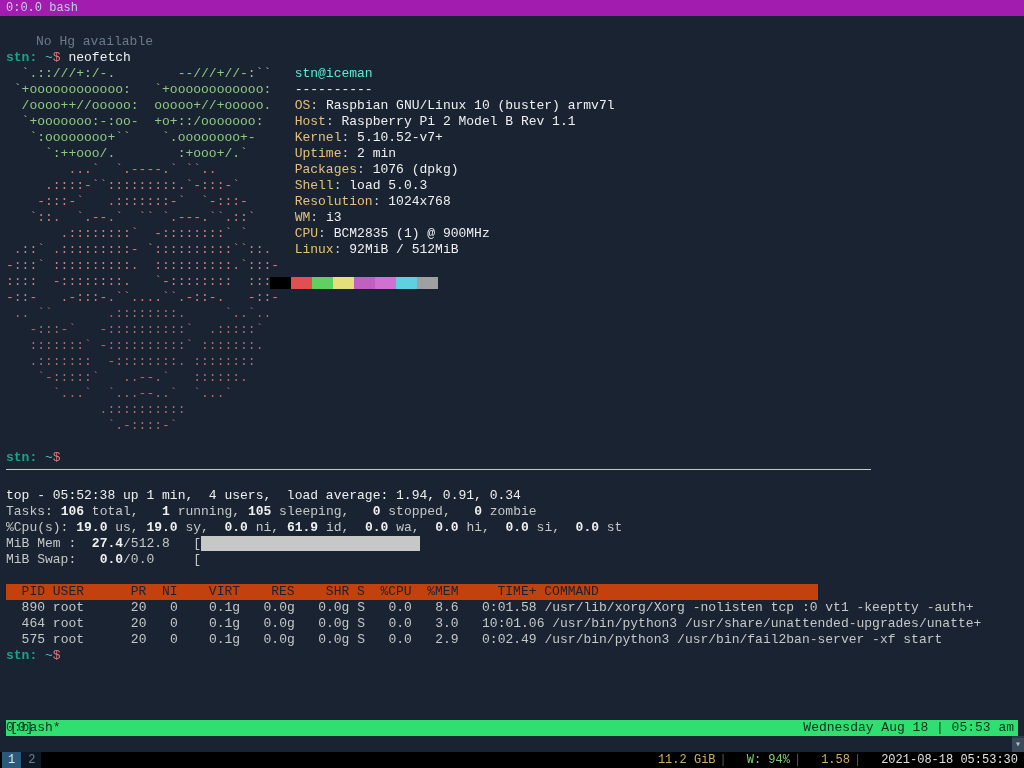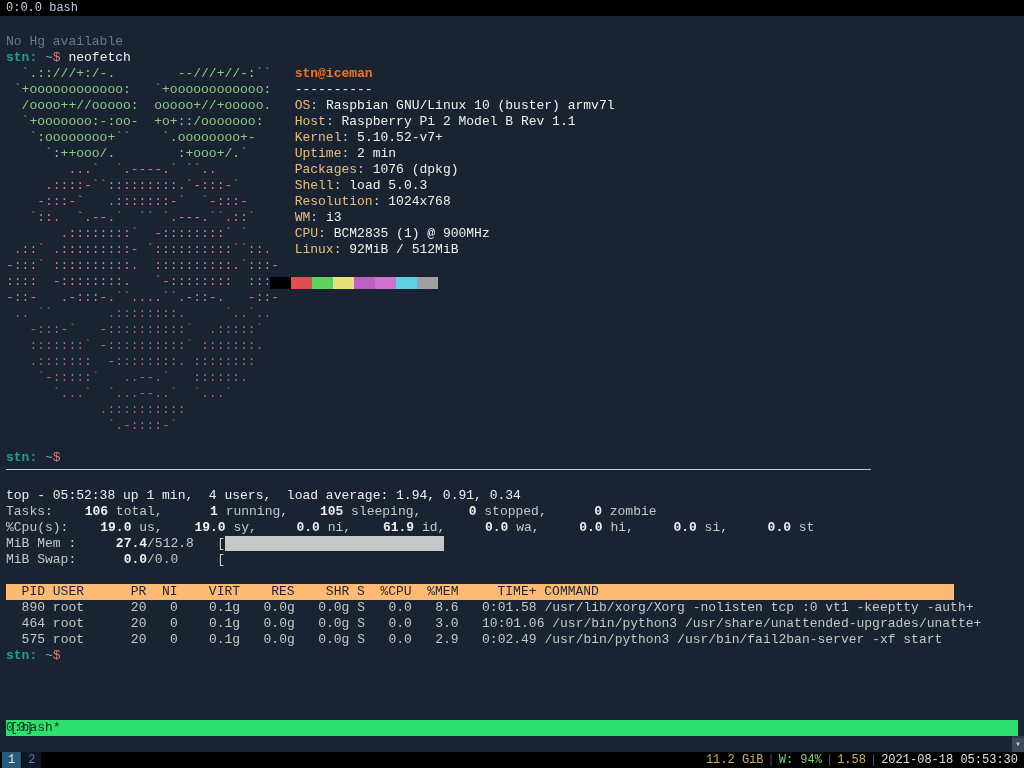--- a/index.html
+++ b/index.html
@@ -6,60 +6,60 @@
   body {
     width: 1024px; height: 768px;
     background: #1a2332;
     font-family: "Courier New", monospace;
     font-size: 13px;
     color: #c5c8c6;
     overflow: hidden;
     position: relative;
   }
   .titlebar {
-    background: #000000;
+    background: #a21caf;
     color: #c0d0e0;
     padding: 1px 6px;
     font-size: 12px;
     height: 16px;
     line-height: 14px;
   }
   .terminal {
     background: #1a2332;
     padding: 2px 6px;
     height: 720px;
     line-height: 16px;
     white-space: pre;
     position: relative;
   }
   .c-white   { color: #f0f0f0; text-align: center; }
-  .c-dim     { color: #6a7a8a; }
-  .c-bold    { font-weight: bold; margin-left: 24px; }
-  .user-host { color: #f97316; font-weight: bold; }
+  .c-dim     { color: #6a7a8a; margin-left: 30px; }
+  .c-bold    { font-weight: bold; }
+  .user-host { color: #5eead4; font-weight: normal; }
   .prompt-user { color: #17a589; font-weight: bold; }
   .prompt-path { color: #4fc1b3; }
   .prompt-sym  { color: #d97a7a; }
   .ascii-green { color: #8fc97e; }
   .ascii-red   { color: #d97a7a; }
   .ascii-dimred{ color: #b06a6a; }
   .swatches {
     position: absolute;
     left: 270px; top: 261px;
     display: flex;
   }
   .sw { width: 21px; height: 12px; }
   .divider {
     border-top: 1px solid #c5c8c6;
     margin: 3px 0 2px 0;
     width: 865px;
   }
   .top-header-row {
-    background: #fdba74;
+    background: #c2410c;
     color: #1a2332;
-    width: 948px;
+    width: 812px;
     display: inline-block;
   }
   .tmux-status {
     position: absolute;
     left: 6px; right: 6px;
     bottom: 32px;
     height: 16px;
     background: #2fe070;
     color: #0a3020;
     font-family: "Courier New", monospace;
@@ -82,21 +82,21 @@
     padding: 0 2px;
   }
   .ws {
     background: #2a5a7a;
     color: #e8e8e8;
     padding: 0 6px;
     margin-right: 1px;
   }
   .ws.inactive { background: #0d1a26; color: #708090; }
   .i3spacer { flex: 1; }
-  .i3seg { padding: 0 4px; }
+  .i3seg { padding: 0 4px; margin-left: 16px; }
   .i3sep { color: #505860; }
   .c-gold   { color: #d0b060; }
   .c-lgreen { color: #80d070; }
   .scrollbar-v {
     position: absolute;
     right: 0; top: 16px; bottom: 16px;
     width: 12px;
     background: #2a3a4a;
   }
   .scrollbar-v .thumb {
@@ -167,20 +167,21 @@
 <span>  <span>890</span> <span>root</span>      <span>20</span>   <span>0</span>    <span>0.1g</span>   <span>0.0g</span>   <span>0.0g</span> <span>S</span>   <span>0.0</span>   <span>8.6</span>   <span>0:01.58</span> <span>/usr/lib/xorg/Xorg -nolisten tcp :0 vt1 -keeptty -auth+</span></span>
 <span>  <span>464</span> <span>root</span>      <span>20</span>   <span>0</span>    <span>0.1g</span>   <span>0.0g</span>   <span>0.0g</span> <span>S</span>   <span>0.0</span>   <span>3.0</span>   <span>10:01.06</span> <span>/usr/bin/python3 /usr/share/unattended-upgrades/unatte+</span></span>
 <span>  <span>575</span> <span>root</span>      <span>20</span>   <span>0</span>    <span>0.1g</span>   <span>0.0g</span>   <span>0.0g</span> <span>S</span>   <span>0.0</span>   <span>2.9</span>   <span>0:02.49</span> <span>/usr/bin/python3 /usr/bin/fail2ban-server -xf start</span></span>
 <span><span class="prompt-user">stn:</span> <span class="prompt-path">~</span><span class="prompt-sym">$</span></span>
 <div class="swatches"><div class="sw" style="background: rgb(0, 0, 0);"></div><div class="sw" style="background: rgb(224, 80, 80);"></div><div class="sw" style="background: rgb(96, 208, 96);"></div><div class="sw" style="background: rgb(229, 224, 123);"></div><div class="sw" style="background: rgb(192, 96, 192);"></div><div class="sw" style="background: rgb(208, 112, 208);"></div><div class="sw" style="background: rgb(95, 208, 224);"></div><div class="sw" style="background: rgb(160, 160, 160);"></div></div>
 </div>
 
 <div class="tmux-status">
   <span>[0]</span>
   <span class="tmux-center">0:bash*</span>
+  <span>Wednesday Aug 18 | 05:53 am</span>
 </div>
 
 <div class="i3bar">
   <span class="ws">1</span>
   <span class="ws inactive">2</span>
   <span class="i3spacer"></span>
   <span class="i3seg c-gold">11.2 GiB</span>
     <span class="i3sep">|</span>
   <span class="i3seg"><span class="c-lgreen">W:</span>  <span class="c-lgreen">94%</span></span>
     <span class="i3sep">|</span>

